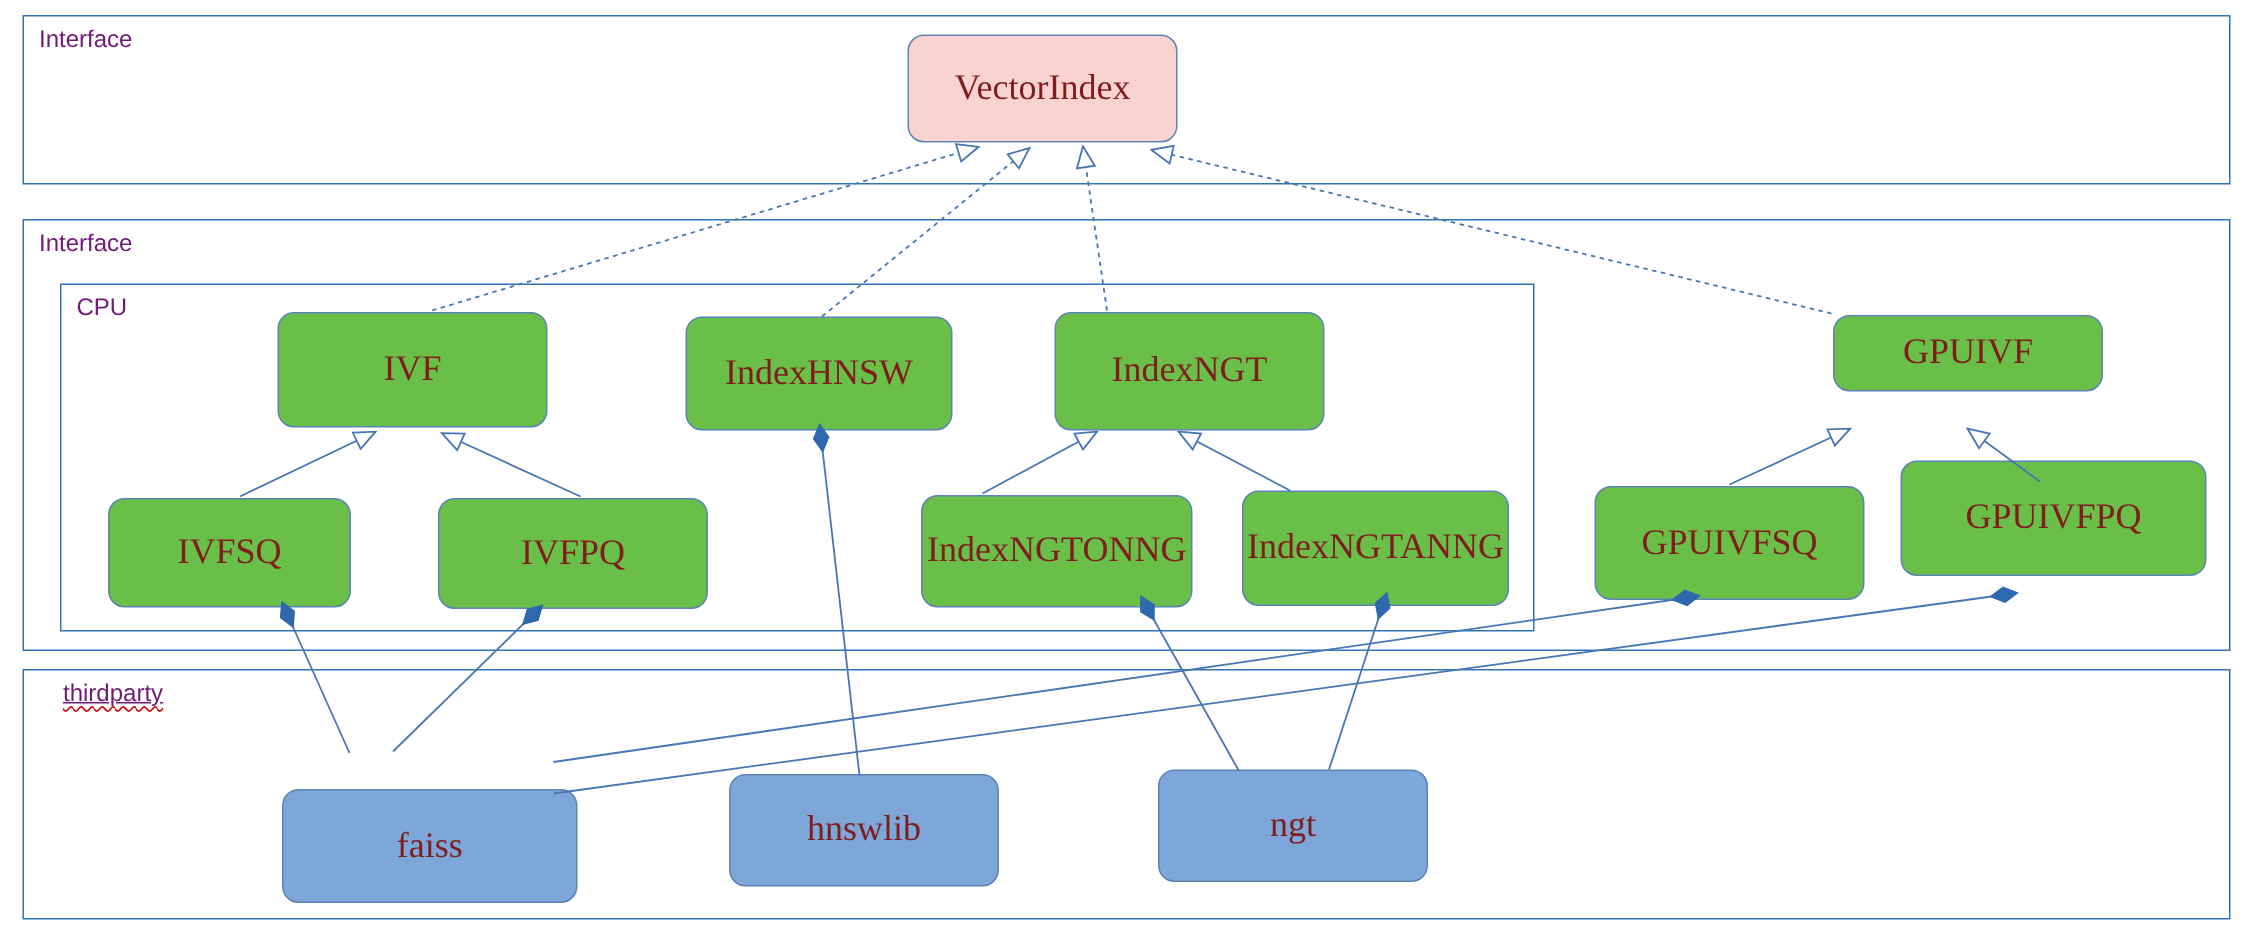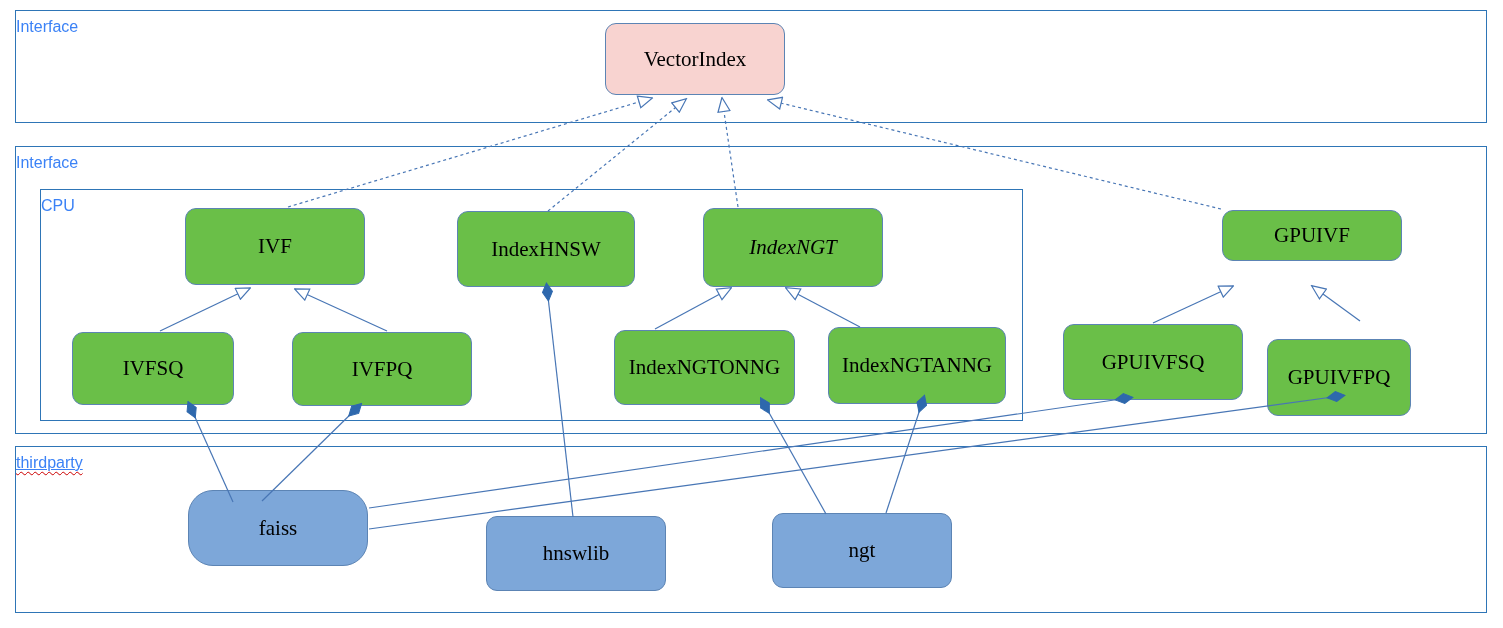--- a/index.html
+++ b/index.html
@@ -12,62 +12,63 @@
   }
   
   .container{
     position:absolute;
     border:1px solid #2e75b6;
     background:transparent;
     box-sizing:border-box;
   }
   .container-label{
     position:absolute;
-    left:0;top:7px;
-    font-size:16px;color:#3b82f6;
+    left:10px;top:7px;
+    font-size:16px;color:#701a75;
   }
   #c-interface{left:15px;top:10px;width:1472px;height:113px;}
   #c-implement{left:15px;top:146px;width:1472px;height:288px;}
   #c-cpu{left:40px;top:189px;width:983px;height:232px;}
   #c-gpu{left:1044px;top:188px;width:424px;height:236px;}
   #c-thirdparty{left:15px;top:446px;width:1472px;height:167px;}
   #c-thirdparty .container-label{text-decoration:underline;}
   #c-thirdparty .container-label .misspell{
     text-decoration:underline wavy #cc0000;
     text-underline-offset:3px;
     text-decoration-thickness:1px;
+    margin-left:16px;
   }
   
   #edges{position:absolute;left:0;top:0;width:1503px;height:628px;pointer-events:none;}
   
   .node{
     position:absolute;
     box-sizing:border-box;
     border:1px solid #5c84b4;
     border-radius:11px;
     display:flex;align-items:center;justify-content:center;
     font-family:"Liberation Serif",serif;
-    font-size:21px;color:#000000;
+    font-size:24px;color:#7f1d1d;
     text-align:center;
   }
   .node.green{background:#6abf48;}
   .node.pink{background:#f8d3d0;}
   .node.blue{background:#7da7d9;}
   #n-vectorindex{left:605px;top:23px;width:180px;height:72px;}
   #n-ivf{left:185px;top:208px;width:180px;height:77px;}
   #n-indexhnsw{left:457px;top:211px;width:178px;height:76px;}
-  #n-indexngt{left:703px;top:208px;width:180px;height:79px;font-style:italic;}
+  #n-indexngt{left:703px;top:208px;width:180px;height:79px;}
   #n-ivfsq{left:72px;top:332px;width:162px;height:73px;}
   #n-ivfpq{left:292px;top:332px;width:180px;height:74px;}
   #n-indexngtonng{left:614px;top:330px;width:181px;height:75px;}
   #n-indexngtanng{left:828px;top:327px;width:178px;height:77px;}
   #n-gpuivf{left:1222px;top:210px;width:180px;height:51px;}
   #n-gpuivfsq{left:1063px;top:324px;width:180px;height:76px;}
-  #n-gpuivfpq{left:1267px;top:339px;width:144px;height:77px;}
-  #n-faiss{left:188px;top:490px;width:180px;height:76px;border-radius:25px;}
+  #n-gpuivfpq{left:1267px;top:307px;width:204px;height:77px;}
+  #n-faiss{left:188px;top:526px;width:197px;height:76px;}
   #n-hnswlib{left:486px;top:516px;width:180px;height:75px;}
   #n-ngt{left:772px;top:513px;width:180px;height:75px;}
 </style>
 </head>
 <body>
 
 <div id="canvas">
 
   <div class="container" id="c-interface">
     <span class="container-label">Interface</span>

